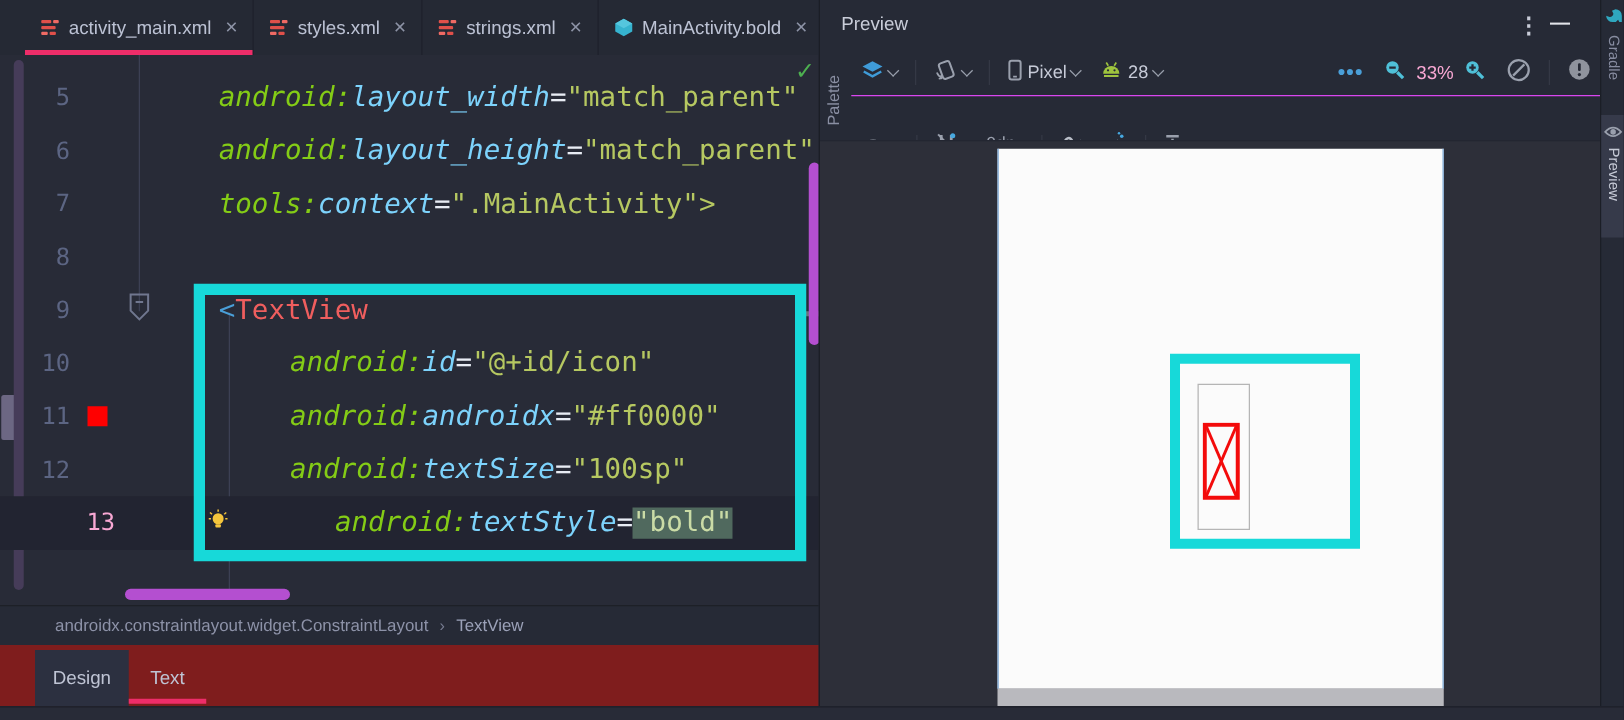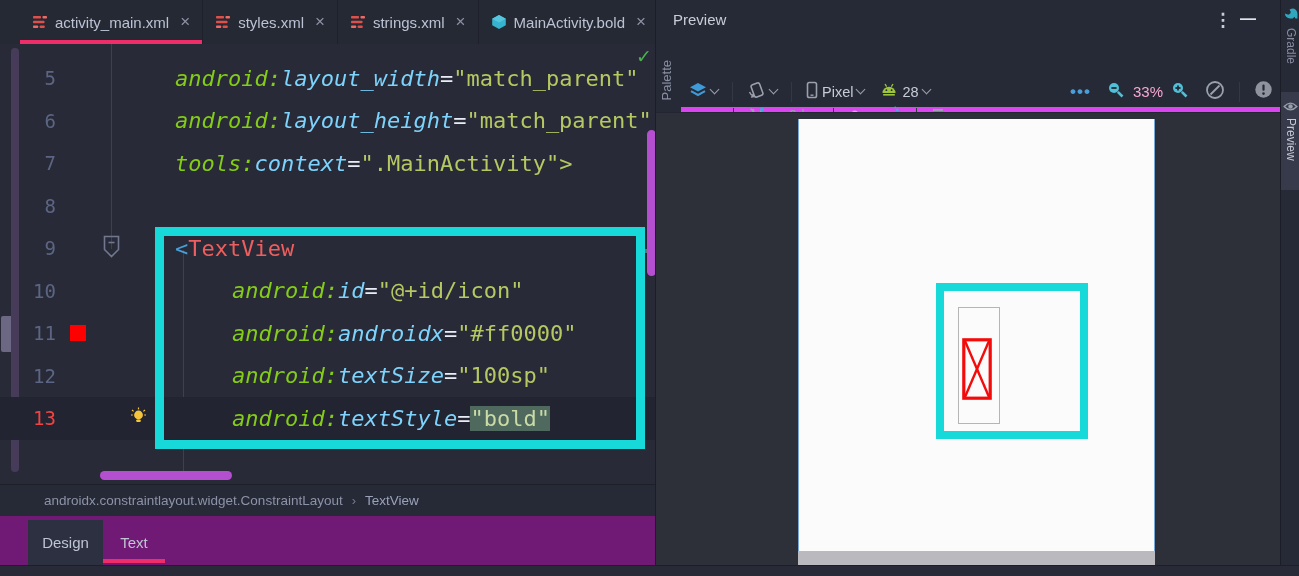--- a/index.html
+++ b/index.html
@@ -18,21 +18,21 @@
   .etab .tclose { font-size:17px; color:#8d93a6; margin-left:4px; line-height:10px; }
   .etab.active::after { content:""; position:absolute; left:0; right:0; bottom:0; height:4px; background:#ee2d69; }
   .ticon { width:16px; height:16px; display:inline-block; }
   .ticon svg { display:block; }
 
   .editor { position:absolute; left:0; top:44px; width:655px; height:440px; background:#282b37; overflow:hidden; }
   .code-rows { position:absolute; left:0; top:13px; width:655px; }
   .erow { height:42.5px; display:flex; align-items:center; position:relative; }
   .erow.current { background:#222431; }
   .ln { width:56px; text-align:right; font-family:"DejaVu Sans Mono", monospace; font-size:19px; color:#5c6583; flex:0 0 auto; }
-  .erow.current .ln { color:#ef4444; }
+  .erow.current .ln { color:#f9a8d4;margin-left:36px; }
   .gslot { width:44px; flex:0 0 auto; display:flex; justify-content:center; align-items:center; }
   .fslot { width:55px; flex:0 0 auto; display:flex; align-items:center; position:relative; }
   .fslot .fold-ic { margin-left:2px; }
   .fslot .bulb-ic { margin-left:30px; }
   .ctext { font-family:"DejaVu Sans Mono", monospace; font-size:22px; white-space:pre; padding-left:20px; }
   .ctext.ind1 { padding-left:77px; }
   .tk-ns   { color:#84cc16; font-style:italic; }
   .tk-attr { color:#7dd3fc; font-style:italic; }
   .tk-op   { color:#e8ecf4; }
   .tk-str  { color:#b6c861; }
@@ -51,38 +51,38 @@
   .hl-box  { position:absolute; left:155px; top:183px; width:490px; height:222px; border:9px solid #17d9d9; }
   .gutter-strip  { position:absolute; left:11px; top:4px; width:8px; height:424px; background:#463c59; border-radius:4px; }
   .gutter-marker { position:absolute; left:1px; top:272px; width:17px; height:36px; background:#6c6783; border-radius:2px; }
 
   .breadcrumb { position:absolute; left:0; top:484px; width:655px; height:32px; background:#262a36;
                 border-top:1px solid #1d2027; display:flex; align-items:center; padding-left:44px;
                 font-size:13.5px; color:#8d92a8; gap:9px; }
   .breadcrumb .leaf { color:#9ba1b8; }
   .breadcrumb .bsep { color:#767b90; font-size:13px; }
 
-  .bottom-tabs { position:absolute; left:0; top:516px; width:655px; height:49px; background:#701a75; }
+  .bottom-tabs { position:absolute; left:0; top:516px; width:655px; height:49px; background:#7f1d1d; }
   .btab { position:absolute; top:4px; height:45px; display:flex; align-items:center; justify-content:center;
           font-size:15px; color:#bfc4d4; }
   .btab-design { left:28px; width:75px; background:#2c3040; }
   .btab-text { left:103px; width:62px; }
   .btab-text::after { content:""; position:absolute; left:0; right:0; bottom:2px; height:4px; background:#ee2d69; }
 
   .statusbar { position:absolute; left:0; top:565px; width:1299px; height:11px; background:#282b37; border-top:1px solid #1c1f29; }
 
   
   .preview-pane { position:absolute; left:655px; top:0; width:625px; height:565px; background:#262a36; border-left:1px solid #1b1e26; }
   .pv-header { position:absolute; left:0; top:0; width:625px; height:40px; }
   .pv-title { position:absolute; left:17px; top:11px; font-size:15px; color:#c9cdd9; }
   .pv-kebab { position:absolute; left:558px; top:9px; font-size:18px; color:#c8ccd8; font-weight:bold; }
   .pv-min   { position:absolute; left:584px; top:10px; font-size:16px; color:#e2e4ea; font-weight:bold; }
 
   .toolbar1 { position:absolute; left:25px; top:40px; width:600px; height:37px; display:flex; align-items:center;
-              border-bottom:6px solid #d946ef;margin-top:36px; }
+              border-bottom:1px solid #d946ef; }
   .toolbar2 { position:absolute; left:25px; top:78px; width:600px; height:34px; display:flex; align-items:flex-end;margin-top:16px; }
   .tbtn { display:flex; align-items:center; gap:4px; padding:0 8px; }
   .tb-label { font-size:14.5px; color:#c7cbd8; }
   .zoom-label { font-size:15px; color:#f9a8d4; }
   .chev { width:7px; height:7px; border-right:1.8px solid #9aa0ad; border-bottom:1.8px solid #9aa0ad;
           transform:rotate(45deg); margin-top:-4px; }
   .tb-sep { width:1px; height:20px; background:#343845; margin:0 6px; }
   .ellipsis { color:#4a9fd8; font-size:17px; font-weight:bold; letter-spacing:1px; }
   .dp-wrap { position:relative; padding:0 7px 3px; border-bottom:1px solid #7a8090; }
   .dp-wrap::before, .dp-wrap::after { content:""; position:absolute; bottom:0; width:1px; height:6px; background:#7a8090; }

